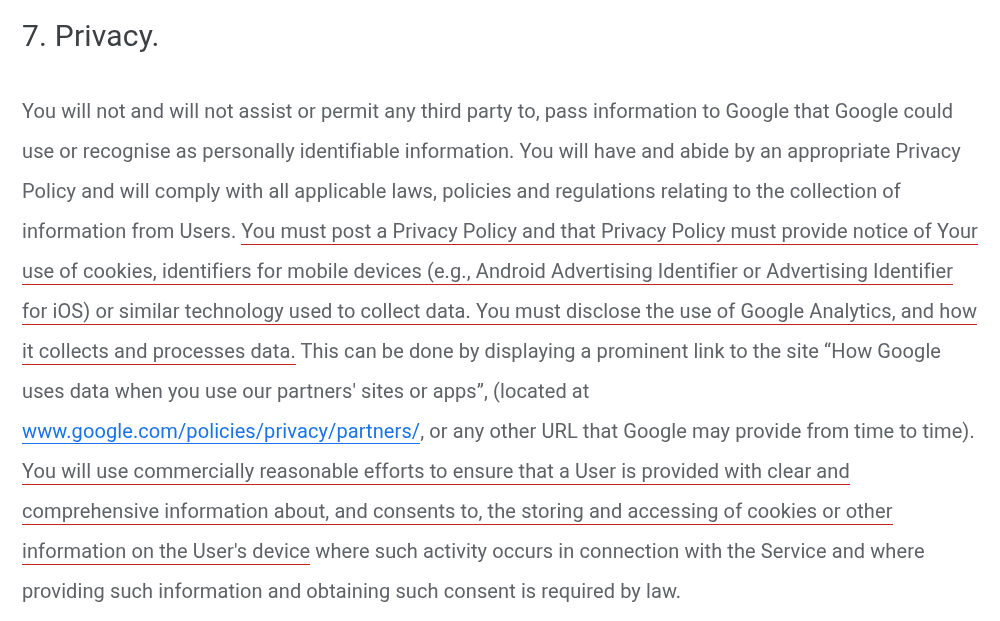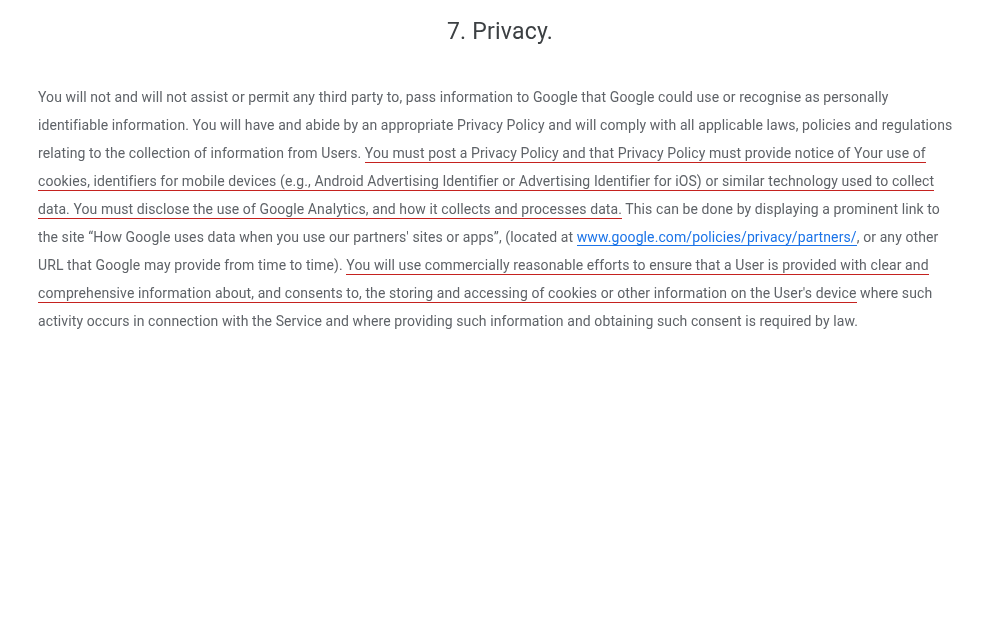--- a/index.html
+++ b/index.html
@@ -5,32 +5,31 @@
   body {
     margin: 0;
     padding: 18px 22px 30px 22px;
     font-family: 'Google Sans', 'Roboto', 'Helvetica Neue', Arial, sans-serif;
     color: #5f6368;
     background: #fff;
     width: 1000px;
     box-sizing: border-box;
   }
   h2.section-heading {
-    font-size: 23px;
+    font-size: 30px;
     font-weight: 400;
     color: #3c4043;
     margin: 0 0 38px 0;
     letter-spacing: 0.2px;
-    text-align: center;
   }
   p.body-text {
-    font-size: 14px;
+    font-size: 20px;
     line-height: 2.0;
     color: #5f6368;
-    margin: 16px;
+    margin: 0;
     letter-spacing: 0.1px;
   }
   .underlined {
     border-bottom: 1.5px solid #c5221f;
     padding-bottom: 1px;
   }
   a.ext-link {
     color: #1a73e8;
     text-decoration: none;
     border-bottom: 1px solid #1a73e8;

